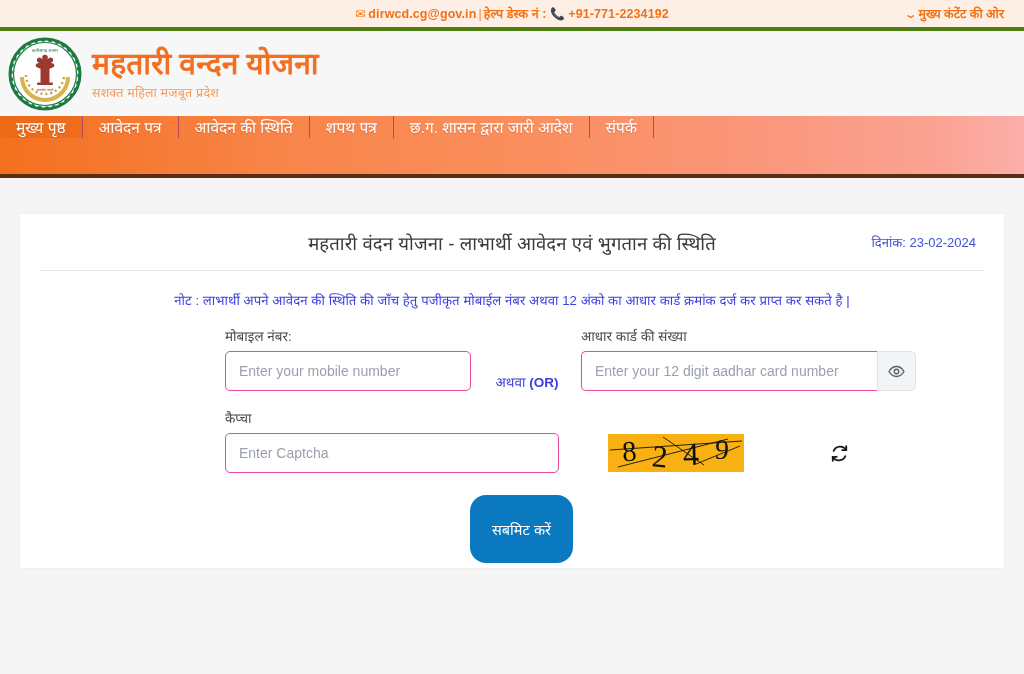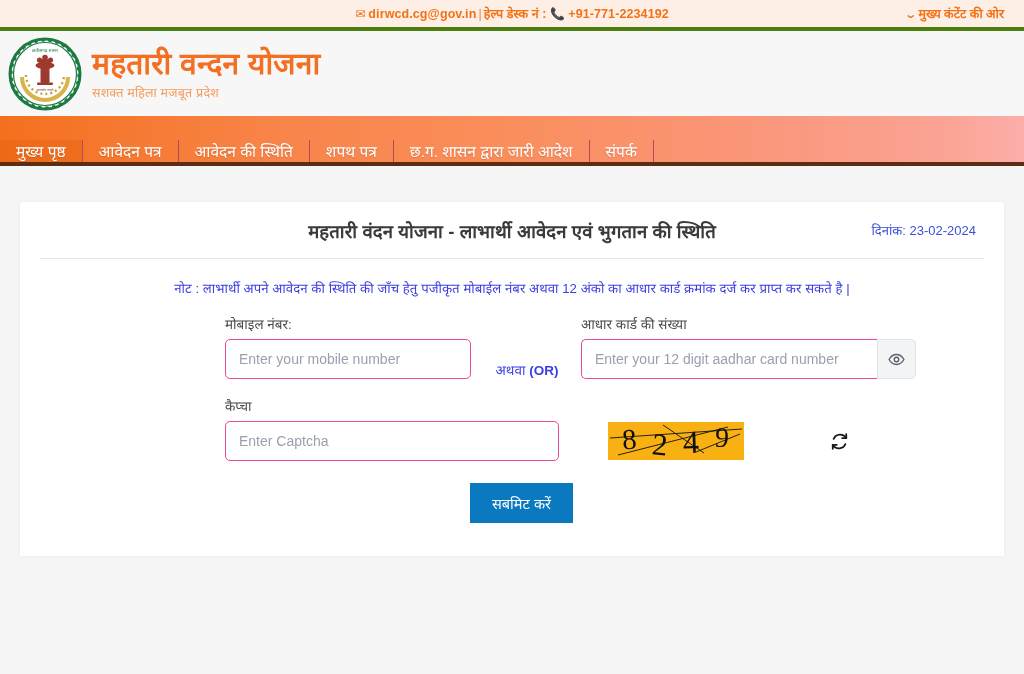--- a/index.html
+++ b/index.html
@@ -68,40 +68,41 @@
     flex: 0 0 74px;
     position: relative;
   }
   .brand { margin-left: 10px; }
   .brand-title {
     font-size: 30px;
     font-weight: bold;
     color: #f36f21;
     line-height: 1.1;
     letter-spacing: 0.2px;
+    font-family: Liberation Serif, serif;
   }
   .brand-sub {
     font-size: 12.5px;
     color: #f59a5a;
     margin-top: 4px;
     letter-spacing: 0.2px;
   }
 
   
   .navwrap {
-    height: 50px;
+    height: 62px;
     background: linear-gradient(to right,
         #f4701e 0%,
         #f8854a 28%,
         #fa8e5c 50%,
         #fa9578 72%,
         #fba394 92%,
         #fcaeaa 100%);
     display: flex;
-    align-items: flex-end;
+    align-items: flex-start;
     border-bottom: 4px solid #5b2d12;
   }
   .nav-item {
     display: flex;
     align-items: center;
     justify-content: center;
     padding: 0 16px;
     color: #ffffff;
     font-size: 15.5px;
     white-space: nowrap;
@@ -134,21 +135,21 @@
   .card-head {
     display: flex;
     align-items: center;
     justify-content: center;
     position: relative;
     height: 56px;
   }
   .card-title {
     font-size: 18.5px;
     color: #3a3a3a;
-    font-weight: bold;
+    font-weight: normal;
     letter-spacing: 0.1px;
   }
   .card-date {
     position: absolute;
     right: 0;
     font-size: 13px;
     color: #3b4fd8;
     white-space: nowrap;
   }
   .divider {
@@ -281,24 +282,24 @@
     margin-top: 22px;
     padding-left: 0;
     display: flex;
     justify-content: center;
     padding-right: 158px;
   }
   .submit-btn {
     background: #0b79c0;
     color: #fff;
     border: none;
-    border-radius: 0;
+    border-radius: 16px;
     font-family: "Liberation Sans", sans-serif;
     font-size: 14.5px;
-    padding: 10px 22px;
+    padding: 24px 22px;
     cursor: pointer;
   }
 </style>
 </head>
 <body>
 
 <div class="topbar">
   <div class="topbar-center">
     <span class="ico">✉</span><a href="#" style="color:inherit;text-decoration:none">dirwcd.cg@gov.in</a><span class="sep">|</span><span>हेल्प डेस्क नं :</span>
     <span class="ico">📞</span><a href="#" style="color:inherit;text-decoration:none">+91-771-2234192</a>

